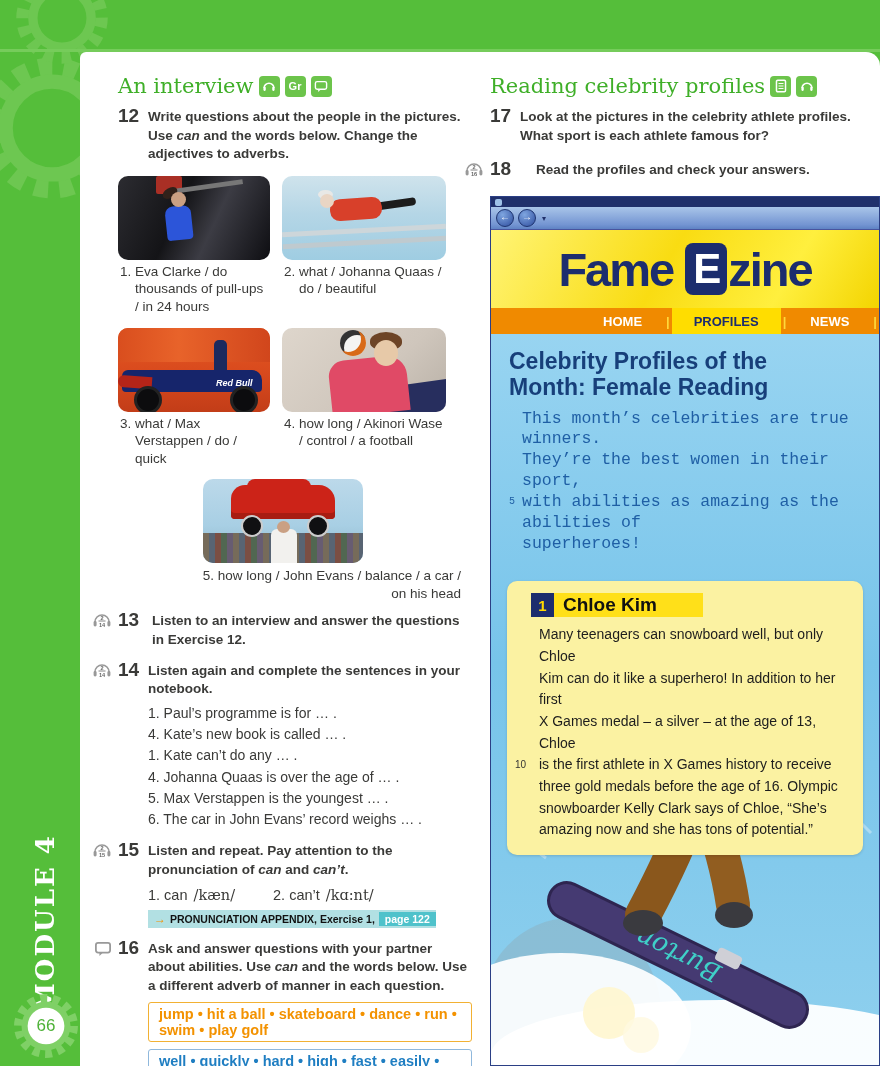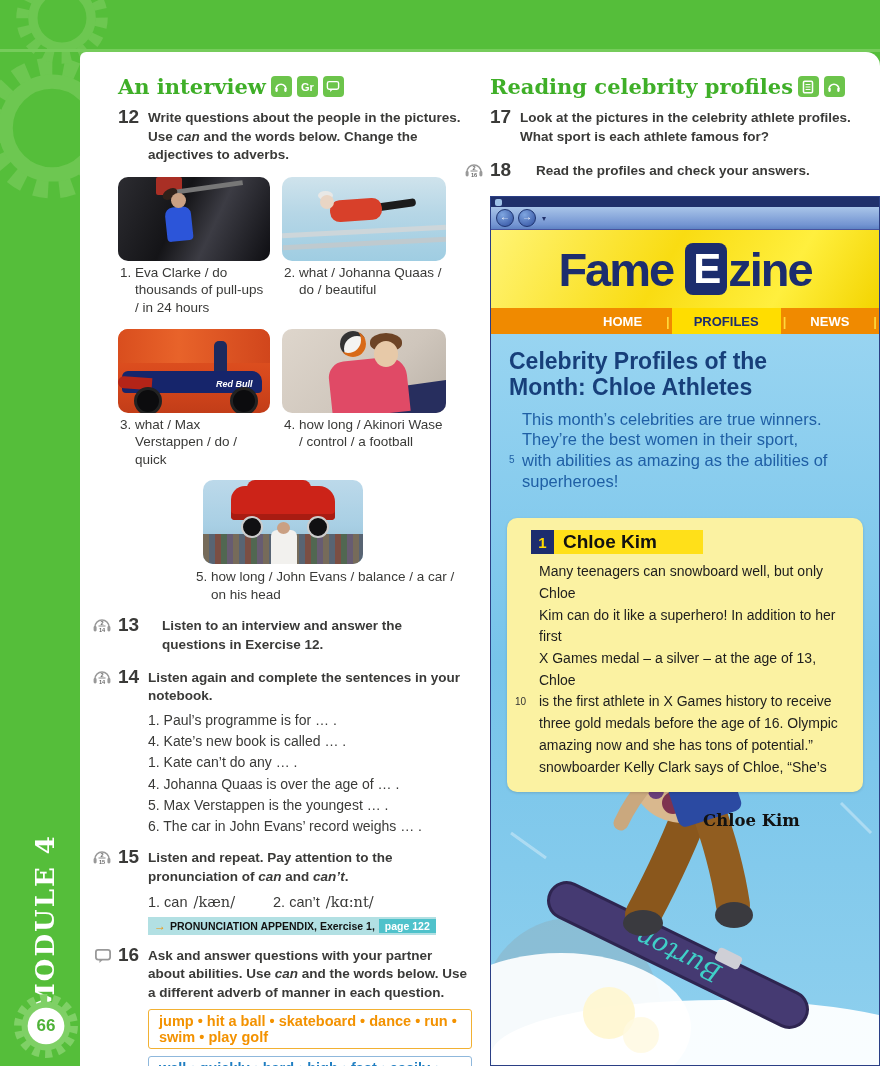--- a/index.html
+++ b/index.html
@@ -8,27 +8,27 @@
   
   .gear{position:absolute;}
   .white-page{position:absolute;left:80px;top:52px;right:0;bottom:0;background:#ffffff;
               border-top-left-radius:6px;border-top-right-radius:14px;}
   .band-line{position:absolute;left:0;top:49px;width:100%;height:3px;background:#76CC5B;}
   .module-label{position:absolute;left:30px;top:1012px;width:220px;color:#fff;
                 font-family:"DejaVu Serif",serif;font-weight:bold;font-size:26px;letter-spacing:2px;
                 transform:rotate(-90deg);transform-origin:0 0;}
   .page-gear{position:absolute;left:12px;top:992px;width:68px;height:68px;}
   .page-gear .num{position:absolute;left:50%;top:50%;transform:translate(-50%,-50%);
-                  color:#4EB238;font-weight:bold;font-size:17px;}
+                  color:#4EB238;font-weight:normal;font-size:17px;}
   
   .col-left{position:absolute;left:118px;top:74px;width:354px;}
   .col-right{position:absolute;left:490px;top:74px;width:390px;}
   
   .sec-head{display:flex;align-items:center;gap:5px;margin-bottom:10px;}
-  .sec-head h1{margin:0;font-family:"DejaVu Serif",serif;font-weight:bold;font-size:21px;color:#3FAF28;}
+  .sec-head h1{margin:0;font-family:"DejaVu Serif",serif;font-weight:normal;font-size:21px;color:#3FAF28;}
   .hicon{width:21px;height:21px;border-radius:4px;background:#6CC44B;display:flex;align-items:center;
          justify-content:center;color:#fff;font-weight:bold;font-size:11px;flex:0 0 auto;}
   
   .ex{position:relative;padding-left:30px;margin-bottom:12px;color:#3a3a38;}
   .ex-num{position:absolute;left:0;top:-3px;font-size:19px;font-weight:bold;}
   .ex-body{font-weight:bold;font-size:13.5px;line-height:1.38;}
   .ex-body i{font-weight:bold;}
   .badge{position:absolute;left:-27px;top:0px;}
   .chat-badge{position:absolute;left:-24px;top:1px;}
   
@@ -67,21 +67,21 @@
   .ph5{background:linear-gradient(180deg,#bcd9ea 0%,#a8cfe4 55%,#8fb6c9 100%);}
   .ph5 .car{left:28px;top:6px;width:104px;height:34px;background:#cc2318;border-radius:14px 16px 4px 4px;box-shadow:inset 0 -6px 0 #a81c12;}
   .ph5 .roof{left:44px;top:0px;width:64px;height:12px;background:#cc2318;border-radius:8px 8px 0 0;}
   .ph5 .w1{left:38px;top:36px;width:18px;height:18px;background:#101012;border-radius:50%;border:2px solid #ccc;}
   .ph5 .w2{left:104px;top:36px;width:18px;height:18px;background:#101012;border-radius:50%;border:2px solid #ccc;}
   .ph5 .crowd{left:0;bottom:0;width:100%;height:30px;
       background:repeating-linear-gradient(90deg,#7a6a52 0 6px,#53657a 6px 12px,#8a4a3a 12px 18px,#4a6a4a 18px 24px,#6a5a7a 24px 30px);filter:saturate(.7);}
   .ph5 .man{left:68px;bottom:0;width:26px;height:34px;background:#f2f1ee;border-radius:6px 6px 0 0;}
   .ph5 .mh{left:74px;bottom:30px;width:13px;height:12px;background:#caa083;border-radius:50%;}
   .figure5{width:160px;margin:0 0 0 85px;}
-  .cap5{width:250px;margin:4px 0 10px 78px;text-align:left;padding-left:15px;text-indent:-15px;font-size:13.5px;color:#3a3a38;line-height:1.3;}
+  .cap5{width:250px;margin:4px 0 10px 78px;text-align:right;padding-left:15px;text-indent:-15px;font-size:13.5px;color:#3a3a38;line-height:1.3;}
   
   .plain-list{list-style:none;margin:4px 0 0 0;padding:0;font-weight:normal;font-size:14px;line-height:1.52;}
   
   .pron-row{display:flex;gap:38px;font-weight:normal;font-size:14.5px;margin-top:7px;}
   .ipa{font-family:"DejaVu Serif",serif;margin-left:6px;}
   .appendix{display:inline-flex;align-items:center;background:#B2E0E3;margin-top:7px;padding:2px 0 2px 6px;font-size:10.5px;font-weight:bold;color:#111;}
   .appendix .arr{color:#F39200;margin-right:4px;font-size:12px;}
   .appendix .pg{background:#4FC2CB;color:#fff;padding:1px 6px;margin-left:4px;}
   
   .wbox{border-radius:3px;padding:3px 10px;font-weight:bold;font-size:14.5px;margin:7px 0;width:fit-content;}
@@ -103,21 +103,21 @@
   .logo .eblock{display:inline-flex;align-items:center;justify-content:center;background:#1C2D6E;color:#fff;
           width:42px;height:52px;border-radius:8px;margin:0 1px 0 12px;font-size:42px;}
   .sitenav{height:26px;background:#F08A00;display:flex;align-items:stretch;justify-content:flex-end;
            font-weight:bold;font-size:13px;flex:0 0 auto;}
   .sitenav .item{display:flex;align-items:center;padding:0 22px;color:#fff;cursor:pointer;}
   .sitenav .item.active{background:#FFDD00;color:#1C2D6E;}
   .sitenav .sep{display:flex;align-items:center;color:#FFD83B;padding:0 2px;}
   .site{position:relative;flex:1 1 auto;background:linear-gradient(180deg,#98D4F1 0%,#77C4EA 45%,#8FD0EE 100%);overflow:hidden;}
   .article-head{padding:15px 18px 0 18px;}
   .article-head h2{margin:0 0 8px 0;font-size:23px;line-height:1.12;color:#173F7A;}
-  .intro{font-size:16.5px;line-height:1.27;color:#1F5FA5;}
+  .intro{font-size:16.5px;line-height:1.27;color:#1F5FA5;font-family:Liberation Mono, monospace;}
   .iline{position:relative;padding-left:0px;}
   .lnum{position:absolute;left:-13px;top:4px;font-size:10px;color:#1F5FA5;}
   .profile-card{position:relative;z-index:2;background:#FBF2A2;border-radius:10px;margin:26px 16px 0 16px;
                 padding:12px 14px 14px 32px;box-shadow:0 1px 3px rgba(0,0,0,.15);}
   .pc-head{display:flex;align-items:stretch;margin:0 0 7px -8px;width:fit-content;}
   .pc-num{background:#1C2D6E;color:#FFD900;font-weight:bold;font-size:15px;width:23px;display:flex;
           align-items:center;justify-content:center;}
   .pc-name{background:#FFE019;color:#111;font-weight:bold;font-size:19px;padding:1px 46px 1px 9px;}
   .pc-body{font-size:14px;line-height:1.55;color:#1d1d1d;}
   .pc-body .line{position:relative;}
@@ -241,21 +241,21 @@
         <svg width="22" height="18" viewBox="0 0 22 18">
             <path d="M4 10 a7 7 0 0 1 14 0" stroke="#999" stroke-width="1.6" fill="none"></path>
             <rect x="2.6" y="9" width="3" height="5.5" rx="1.4" fill="#999"></rect>
             <rect x="16.4" y="9" width="3" height="5.5" rx="1.4" fill="#999"></rect>
             <text x="11" y="8" font-size="5.6" fill="#666" text-anchor="middle" font-weight="bold">2</text>
             <line x1="7.5" y1="9" x2="14.5" y2="9" stroke="#666" stroke-width="0.8"></line>
             <text x="11" y="15" font-size="5.6" fill="#666" text-anchor="middle" font-weight="bold">14</text>
           </svg>
       </span>
       <span class="ex-num">13</span>
-      <p class="ex-body" style="margin:14px;">Listen to an interview and answer the questions in Exercise 12.</p>
+      <p class="ex-body" style="margin:4px;">Listen to an interview and answer the questions in Exercise 12.</p>
     </div>
 
     <div class="ex">
       <span class="badge">
         <svg width="22" height="18" viewBox="0 0 22 18">
             <path d="M4 10 a7 7 0 0 1 14 0" stroke="#999" stroke-width="1.6" fill="none"></path>
             <rect x="2.6" y="9" width="3" height="5.5" rx="1.4" fill="#999"></rect>
             <rect x="16.4" y="9" width="3" height="5.5" rx="1.4" fill="#999"></rect>
             <text x="11" y="8" font-size="5.6" fill="#666" text-anchor="middle" font-weight="bold">2</text>
             <line x1="7.5" y1="9" x2="14.5" y2="9" stroke="#666" stroke-width="0.8"></line>
@@ -373,42 +373,42 @@
       <div class="sitenav">
         <span class="item">HOME</span>
         <span class="sep">|</span>
         <span class="item active">PROFILES</span>
         <span class="sep">|</span>
         <span class="item">NEWS</span>
         <span class="sep">|</span>
       </div>
       <div class="site">
         <div class="article-head">
-          <h2><span>Celebrity Profiles of the</span><br><span>Month: Chloe Athletes</span></h2>
+          <h2><span>Celebrity Profiles of the</span><br><span>Month: Female Reading</span></h2>
           <div class="intro" style="padding-left:13px;">
             <div class="iline">This month’s celebrities are true winners.</div>
             <div class="iline">They’re the best women in their sport,</div>
             <div class="iline"><span class="lnum">5</span><span>with abilities as amazing as the abilities of</span></div>
             <div class="iline">superheroes!</div>
           </div>
         </div>
 
         <div class="profile-card">
           <div class="pc-head">
             <span class="pc-num">1</span>
             <span class="pc-name">Chloe Kim</span>
           </div>
           <div class="pc-body">
             <div class="line">Many teenagers can snowboard well, but only Chloe</div>
             <div class="line">Kim can do it like a superhero! In addition to her first</div>
             <div class="line">X Games medal – a silver – at the age of 13, Chloe</div>
             <div class="line"><span class="lnum">10</span><span>is the first athlete in X Games history to receive</span></div>
             <div class="line">three gold medals before the age of 16. Olympic</div>
+            <div class="line">snowboarder Kelly Clark says of Chloe, “She’s</div>
             <div class="line">amazing now and she has tons of potential.”</div>
-            <div class="line">snowboarder Kelly Clark says of Chloe, “She’s</div>
           </div>
         </div>
 
         <div class="photo-area">
           <svg width="390" height="382" viewBox="0 0 390 382">
 
             <g stroke="#ffffff" stroke-width="3" opacity="0.35">
               <line x1="300" y1="20" x2="340" y2="55"></line>
                 <line x1="340" y1="25" x2="320" y2="60"></line>
               <line x1="40" y1="40" x2="80" y2="70"></line>

